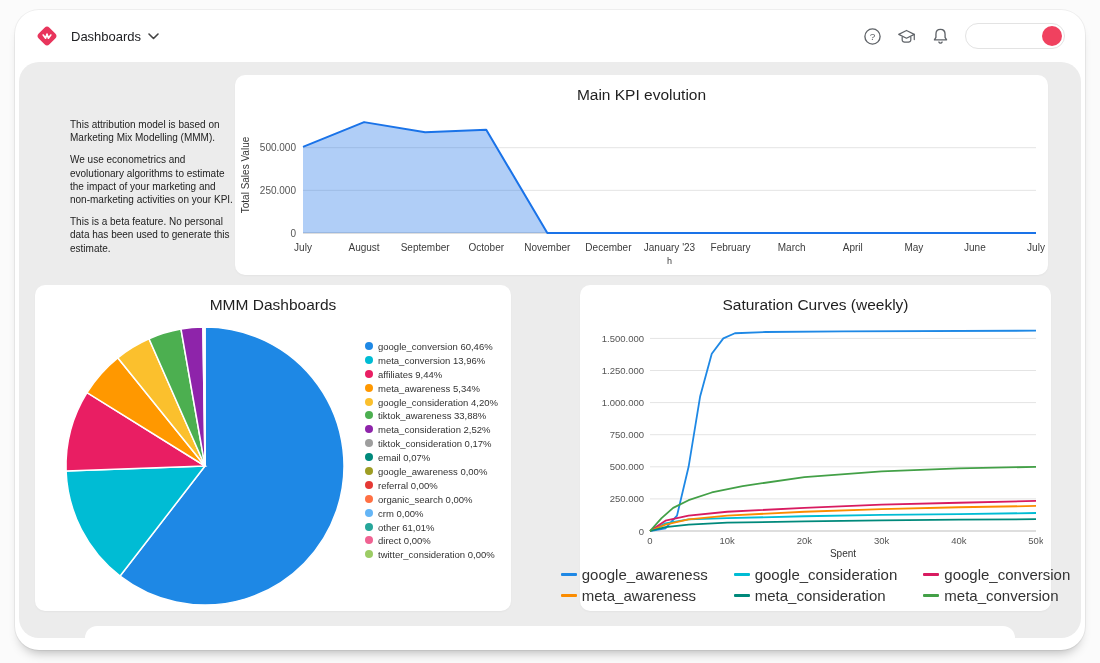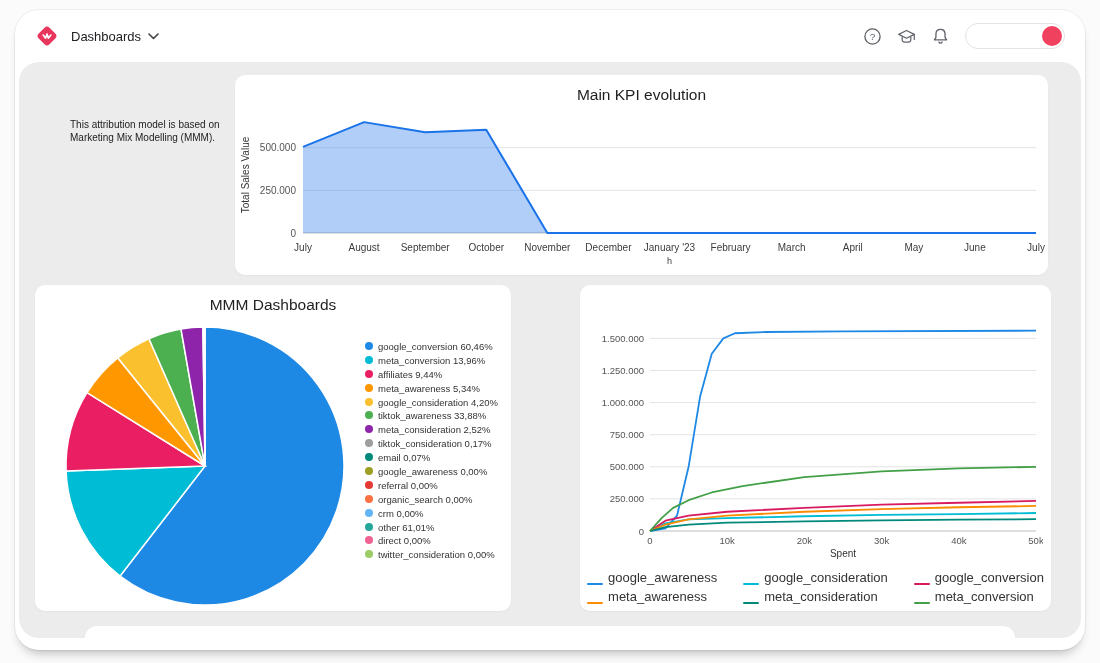--- a/index.html
+++ b/index.html
@@ -31,21 +31,21 @@
   .pie-svg { position:absolute; left:22px; top:36px; }
   .sat-svg { position:absolute; left:8px; top:26px; }
 
   .pie-legend { position:absolute; left:330px; top:56px; width:146px; }
   .pl-item { display:flex; margin-bottom:2.5px; cursor:pointer; }
   .pl-dot { width:8px; height:8px; border-radius:50%; margin:1px 5px 0 0; flex:0 0 8px; }
   .pl-text { font-size:9.5px; line-height:1.2; color:#333; max-width:120px; }
 
   .sat-legend { position:absolute; left:0; right:0; bottom:7px; display:flex; justify-content:center; }
   .sl-grid { display:grid; grid-template-columns:auto auto auto; column-gap:26px; row-gap:4px; }
-  .sl-item { display:flex; align-items:flex-end; font-size:13px; color:#333; cursor:pointer; }
+  .sl-item { display:flex; align-items:center; font-size:15px; color:#333; cursor:pointer; }
   .sl-line { width:16px; height:2.5px; border-radius:1px; margin-right:5px; }
 
   svg text { font-family:"Liberation Sans", sans-serif; }
 </style>
 </head>
 <body>
 
 <div class="window">
 
   <div class="topbar">
@@ -79,20 +79,22 @@
         <input placeholder="" style="">
         <div class="avatar" id="avatar" style="background: rgb(240, 65, 95);"></div>
       </div>
     </div>
   </div>
 
   <div class="content">
 
     <div class="info-panel">
       <p>This attribution model is based on Marketing Mix Modelling (MMM).</p>
+      <p>We use econometrics and evolutionary algorithms to estimate the impact of your marketing and non-marketing activities on your KPI.</p>
+      <p>This is a beta feature. No personal data has been used to generate this estimate.</p>
     </div>
 
     <div class="card card-kpi">
       <div class="card-title">Main KPI evolution</div>
       <div class="kpi-svg" id="kpiChart"><svg width="813" height="168" viewBox="0 0 813 168">
             <line x1="68" x2="801" y1="128" y2="128" stroke="#bdbdbd" stroke-width="1"></line>
             <text x="61" y="131.5" text-anchor="end" font-size="10" fill="#555">0</text>
             <line x1="68" x2="801" y1="85.35294117647058" y2="85.35294117647058" stroke="#e4e4e4" stroke-width="1"></line>
             <text x="61" y="88.85294117647058" text-anchor="end" font-size="10" fill="#555">250.000</text>
             <line x1="68" x2="801" y1="42.705882352941174" y2="42.705882352941174" stroke="#e4e4e4" stroke-width="1"></line>
@@ -192,20 +194,21 @@
             <span class="pl-text">direct 0,00%</span>
           </div>
           <div class="pl-item">
             <span class="pl-dot" style="background: rgb(156, 204, 101);"></span>
             <span class="pl-text">twitter_consideration 0,00%</span>
           </div>
         </div>
     </div>
 
     <div class="card card-sat">
+      <div class="card-title">Saturation Curves (weekly)</div>
       <div class="sat-svg" id="satChart"><svg width="455" height="250" viewBox="0 0 455 250">
             <line x1="62" x2="448" y1="220" y2="220" stroke="#bdbdbd" stroke-width="1"></line>
             <text x="56" y="223.5" text-anchor="end" font-size="9.5" fill="#555">0</text>
             <line x1="62" x2="448" y1="187.90123456790124" y2="187.90123456790124" stroke="#e4e4e4" stroke-width="1"></line>
             <text x="56" y="191.40123456790124" text-anchor="end" font-size="9.5" fill="#555">250.000</text>
             <line x1="62" x2="448" y1="155.80246913580245" y2="155.80246913580245" stroke="#e4e4e4" stroke-width="1"></line>
             <text x="56" y="159.30246913580245" text-anchor="end" font-size="9.5" fill="#555">500.000</text>
             <line x1="62" x2="448" y1="123.7037037037037" y2="123.7037037037037" stroke="#e4e4e4" stroke-width="1"></line>
             <text x="56" y="127.2037037037037" text-anchor="end" font-size="9.5" fill="#555">750.000</text>
             <line x1="62" x2="448" y1="91.60493827160495" y2="91.60493827160495" stroke="#e4e4e4" stroke-width="1"></line>

